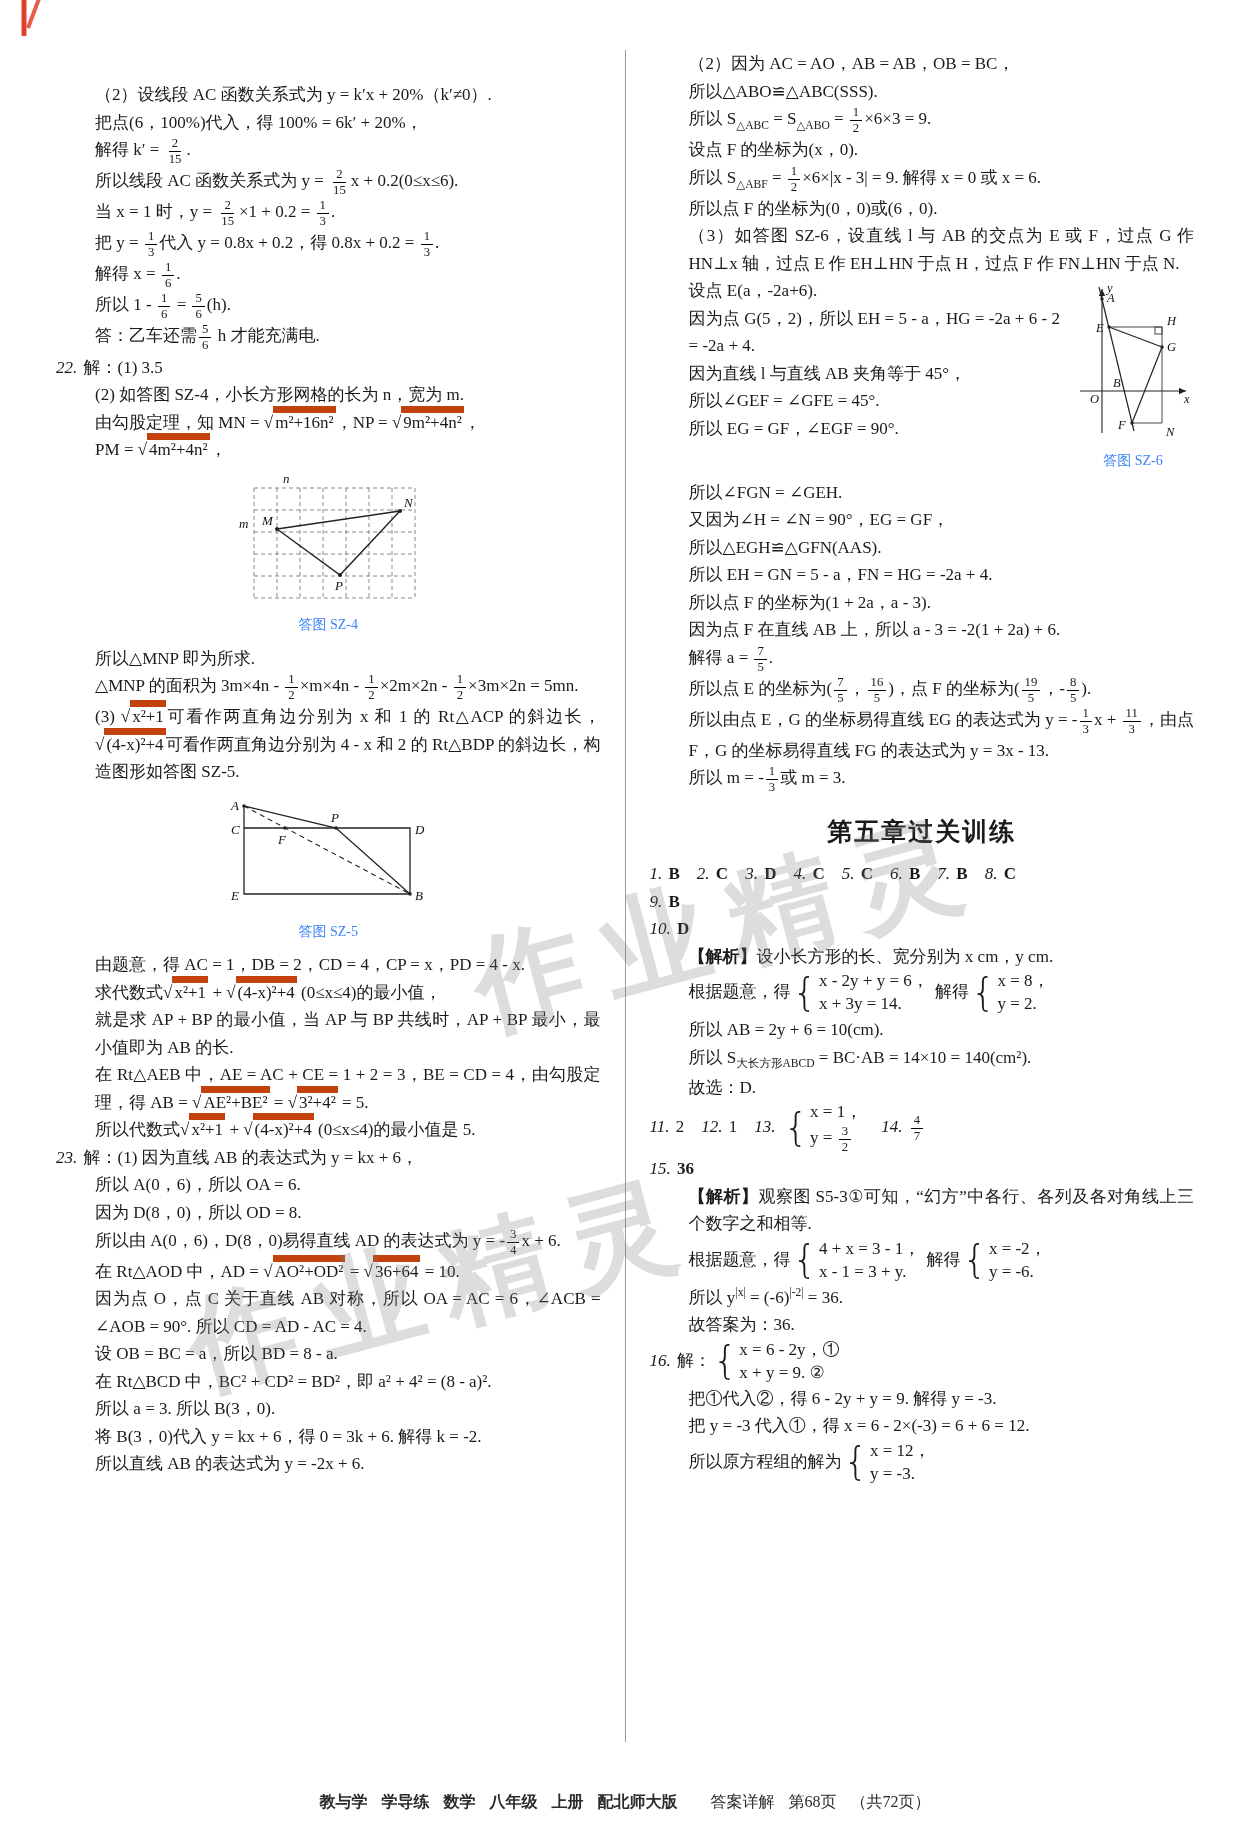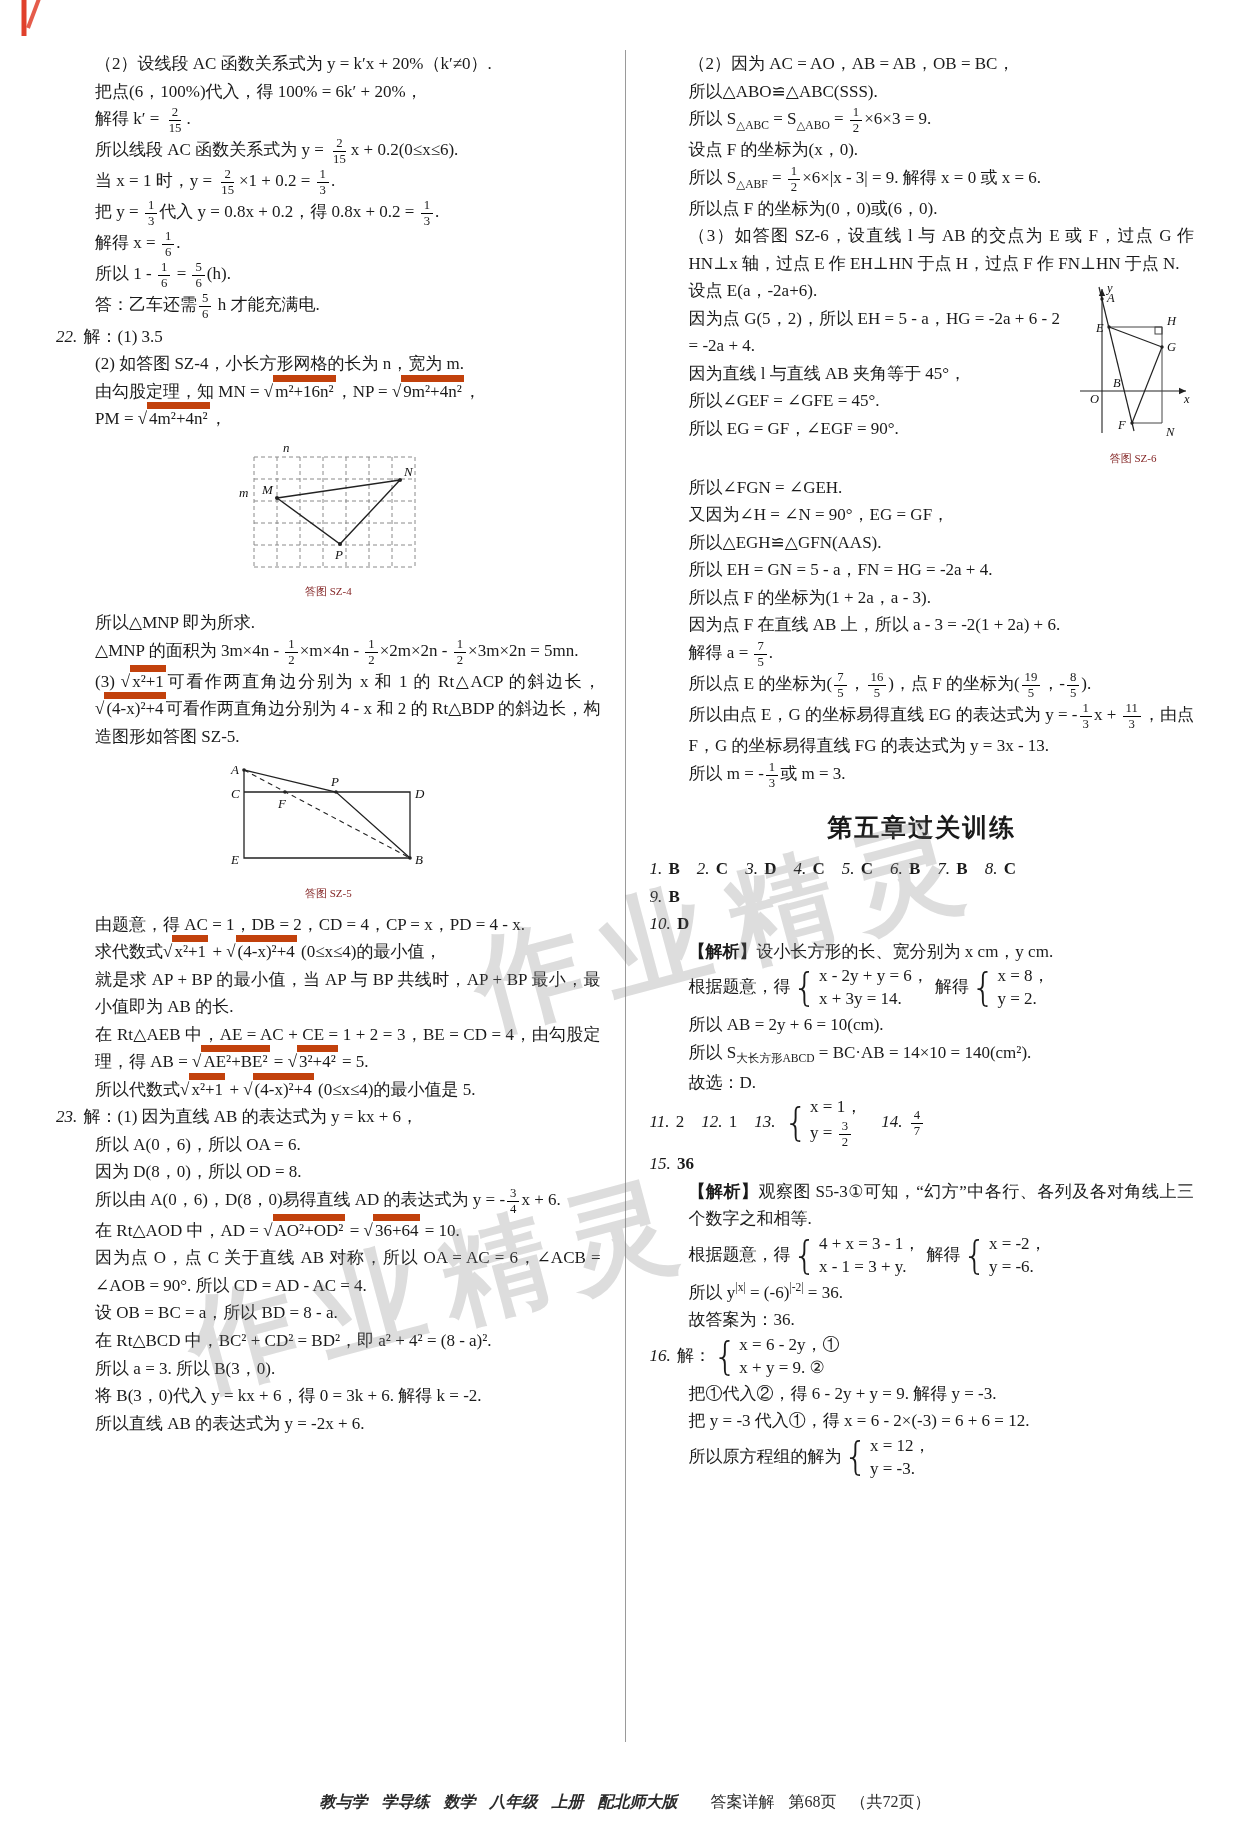--- a/index.html
+++ b/index.html
@@ -5,21 +5,21 @@
   html,body{margin:0;padding:0;}
   body{
     width:1250px;height:1847px;position:relative;overflow:hidden;
     background:#ffffff;color:#1a1a1a;
     font-family:"Liberation Serif","DejaVu Serif",serif;
     font-size:17px;line-height:1.62;
   }
   .page{position:absolute;inset:0;padding:50px 56px 0;box-sizing:border-box;}
   .cols{display:flex;height:1692px;align-items:stretch;}
   .col{flex:1 1 0;min-width:0;overflow:hidden;box-sizing:border-box;}
-  .col-left{padding-right:24px;}
+  .col-left{padding-right:24px;margin-top:31px;}
   .col-right{padding-left:24px;}
   .divider{width:1px;background:#9a9a9a;}
   .para{margin:0;padding-left:2.3em;text-align:justify;}
   .para.in0{padding-left:0;}
   .para.hang{text-indent:-2.3em;}
   .figwrap{padding-left:2.3em;overflow:hidden;}
   .figwrap .para{padding-left:0;}
   .pn{font-style:italic;font-weight:normal;padding-right:2px;}
   b{font-weight:bold;}
   sub,sup{font-size:.68em;}
@@ -32,24 +32,24 @@
   .cases{display:inline-flex;align-items:center;vertical-align:middle;margin:0 2px;text-indent:0;}
   .cases .cb{font-family:"DejaVu Sans",sans-serif;font-size:2.25em;font-weight:300;line-height:.85;margin-right:2px;}
   .cases .cl{display:inline-flex;flex-direction:column;line-height:1.35;text-align:left;}
   .sec-head{font-family:"Liberation Sans","DejaVu Sans",sans-serif;font-weight:bold;
             font-size:25px;text-align:center;margin:16px 0 8px;letter-spacing:2px;}
   .answers{font-weight:bold;}
   figure{margin:0;}
   .fig{text-align:center;}
   .fig-center{display:table;margin:8px auto;}
   .fig-float{float:right;margin:2px 0 6px 12px;}
-  .figcap{font-size:11px;text-align:center;margin-top:2px;color:#7f1d1d;}
+  .figcap{font-size:14px;text-align:center;margin-top:2px;color:#3b82f6;}
   .footer{position:absolute;left:0;right:0;bottom:32px;text-align:center;font-size:16px;color:#2b2b2b;}
   .footer span{margin:0 7px;}
-  .ft-b{font-weight:bold;font-style:italic;}
+  .ft-b{font-weight:bold;}
   .ft-gap{margin-left:26px !important;}
   .wm{position:absolute;z-index:5;pointer-events:none;white-space:nowrap;
       font-family:"DejaVu Sans",sans-serif;font-weight:bold;
       font-size:108px;letter-spacing:22px;color:rgba(125,125,125,.26);
       transform:rotate(-15deg);}
   .wm1{left:468px;top:836px;}
   .wm2{left:182px;top:1196px;}
   .corner-mark{position:absolute;left:14px;top:-4px;z-index:6;}
   svg text{font-family:"Liberation Serif","DejaVu Serif",serif;}
 </style>

